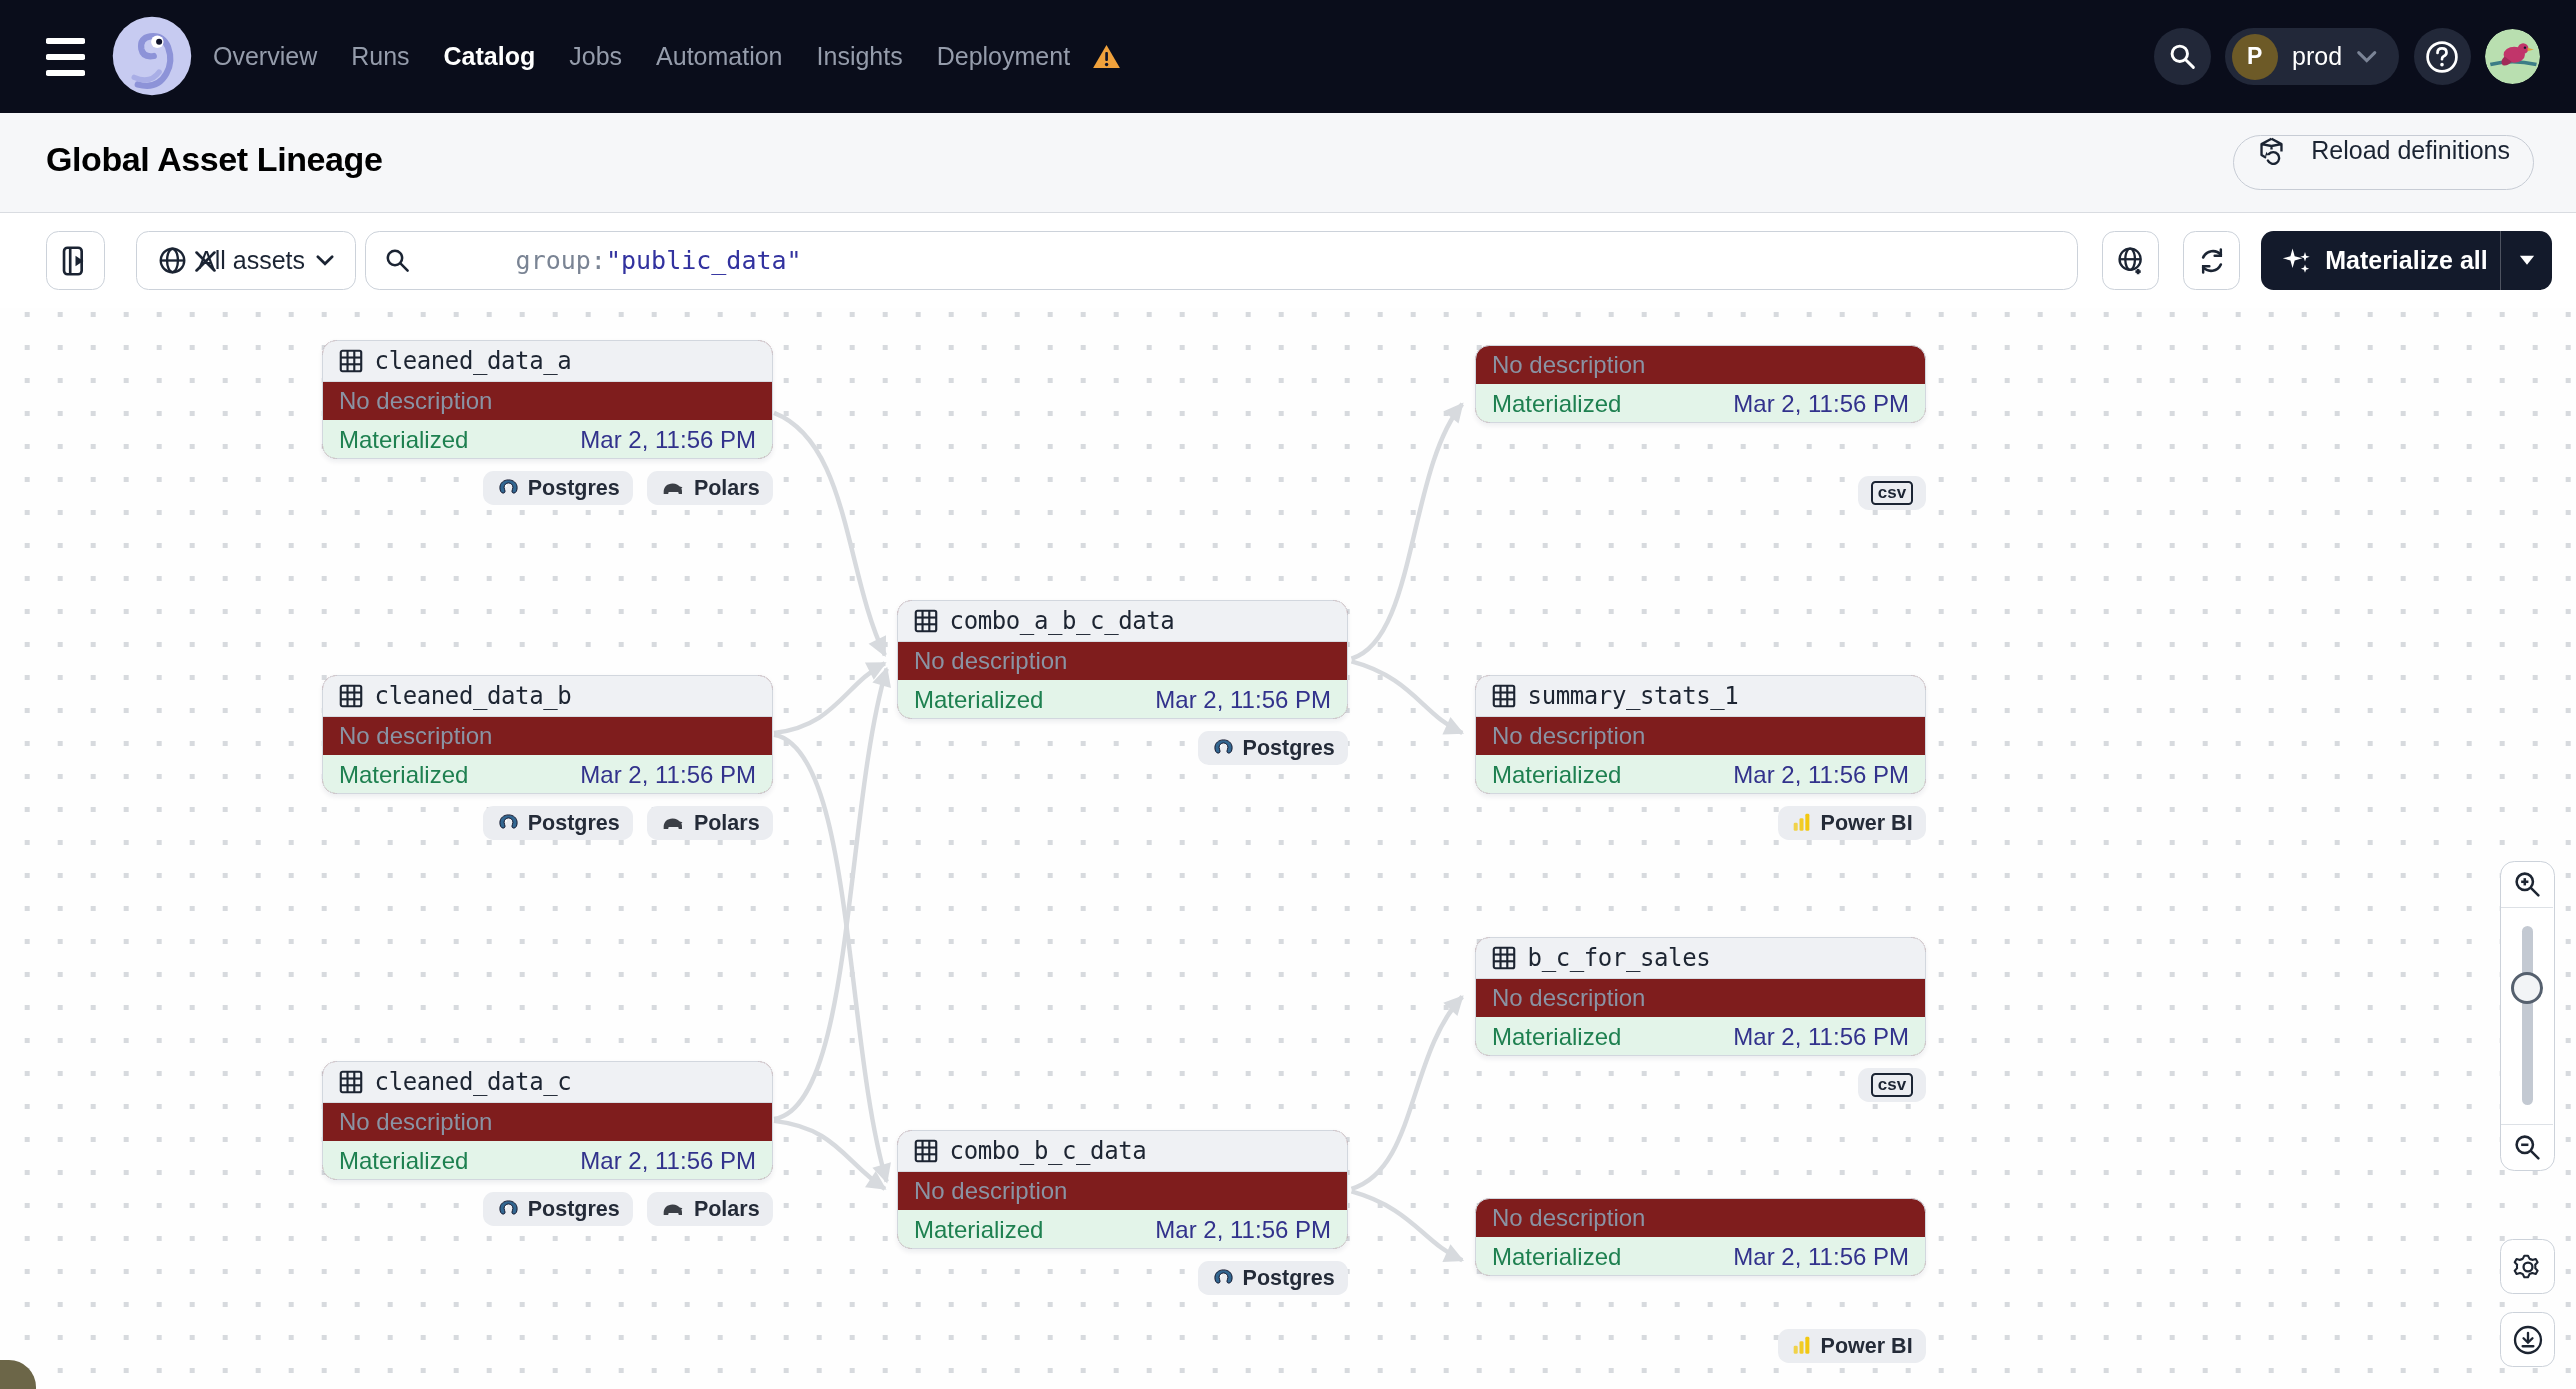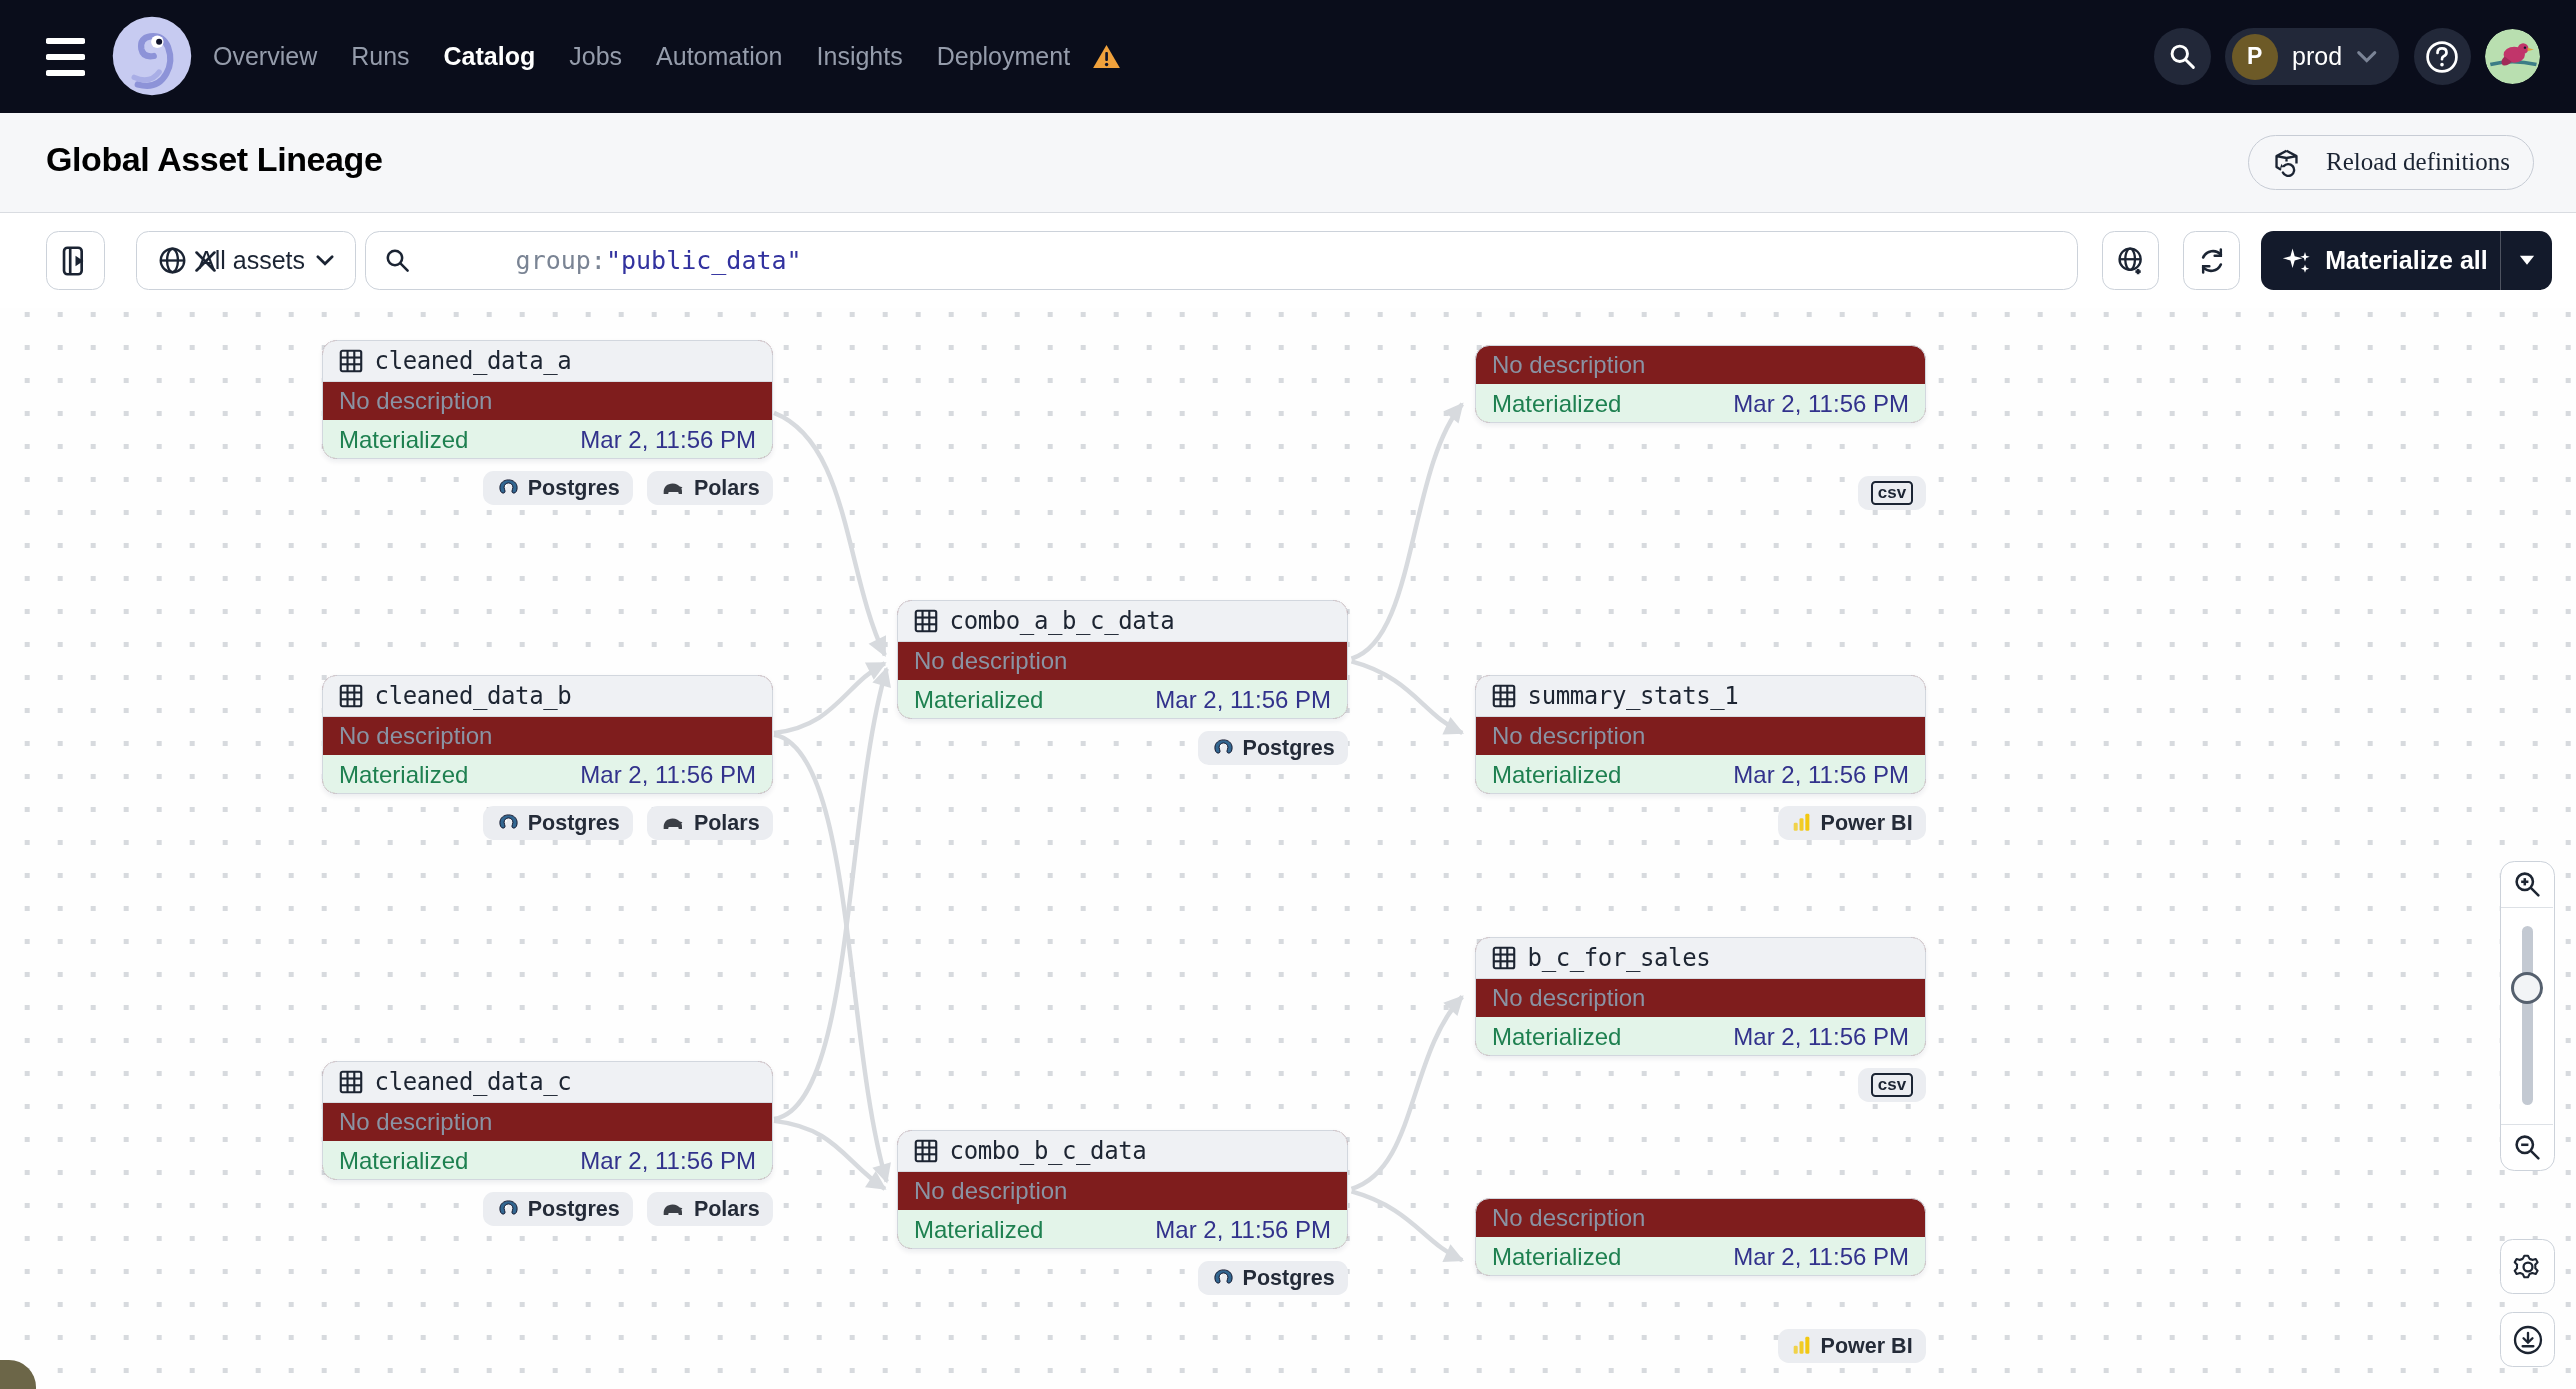--- a/index.html
+++ b/index.html
@@ -17,21 +17,21 @@
   .nav-right { position:absolute; right:36px; top:0; height:113px; display:flex; align-items:center; gap:14.3px; }
   .circle-btn { width:57px; height:57px; border-radius:50%; background:#222839; display:flex; align-items:center; justify-content:center; cursor:pointer; }
   .prod-pill { height:57px; border-radius:29px; background:#222839; display:flex; align-items:center; gap:14.3px; padding:0 21.5px 0 6.3px; cursor:pointer; }
   .prod-avatar { width:46px; height:46px; border-radius:50%; background:#6d5a27; color:#fff; font-weight:700; font-size:23px; display:flex; align-items:center; justify-content:center; }
   .prod-label { color:#ffffff; font-size:25px; }
   .user-avatar { width:55px; height:55px; border-radius:50%; overflow:hidden; cursor:pointer; }
 
   
   .page-header { position:absolute; left:0; top:113px; width:2576px; height:100px; background:#f6f7f9; border-bottom:1.8px solid #d9dce1; }
   .page-title { position:absolute; left:46px; top:27px; font-size:34px; font-weight:700; color:#000000; letter-spacing:-0.4px; }
-  .reload-btn { position:absolute; right:42px; top:21.5px; height:55px; border:1.8px solid #c7ccd5; border-radius:28px; display:flex; align-items:center; gap:25px; padding:0 23px; font-size:25px; color:#1b2433; cursor:pointer; background:transparent;font-family:Liberation Serif, serif; }
+  .reload-btn { position:absolute; right:42px; top:21.5px; height:55px; border:1.8px solid #c7ccd5; border-radius:28px; display:flex; gap:25px; padding:0 23px; font-size:25px; color:#1b2433; cursor:pointer; background:transparent; }
 
   
   .toolbar { position:absolute; left:0; top:213px; width:2520px; height:96px; background:#ffffff; border-bottom:1.8px solid #e4e7eb; }
   .tool-btn { position:absolute; top:18px; height:59px; border:1.8px solid #ccd2da; border-radius:12.5px; background:#fff; display:flex; align-items:center; justify-content:center; cursor:pointer; }
   .btn-toggle { left:46px; width:59px; }
   .btn-scope { left:136px; width:220px; gap:10.7px; font-size:25px; color:#1b2433; }
   .search-field { position:absolute; left:365px; top:18px; width:1713px; height:59px; border:1.8px solid #ccd2da; border-radius:14.3px; background:#fff; display:flex; align-items:center; padding:0 54px 0 18px; cursor:text; }
   .search-field .query { font-family:"DejaVu Sans Mono", monospace; font-size:25px; margin-left:14.3px; white-space:pre; }
   .q-prefix { color:#7a8494;text-align:center; }
   .q-value { color:#32329f; }

